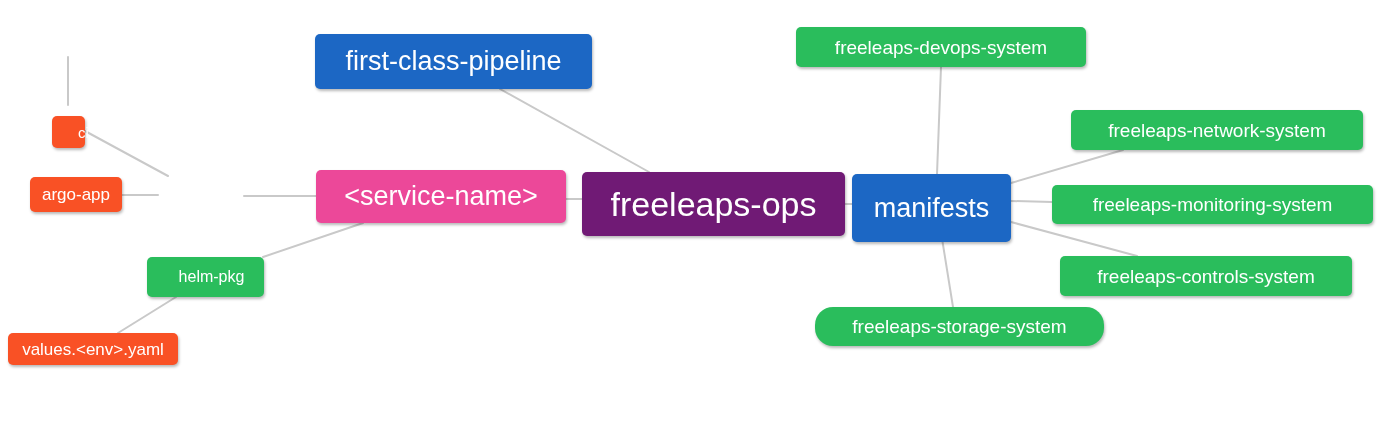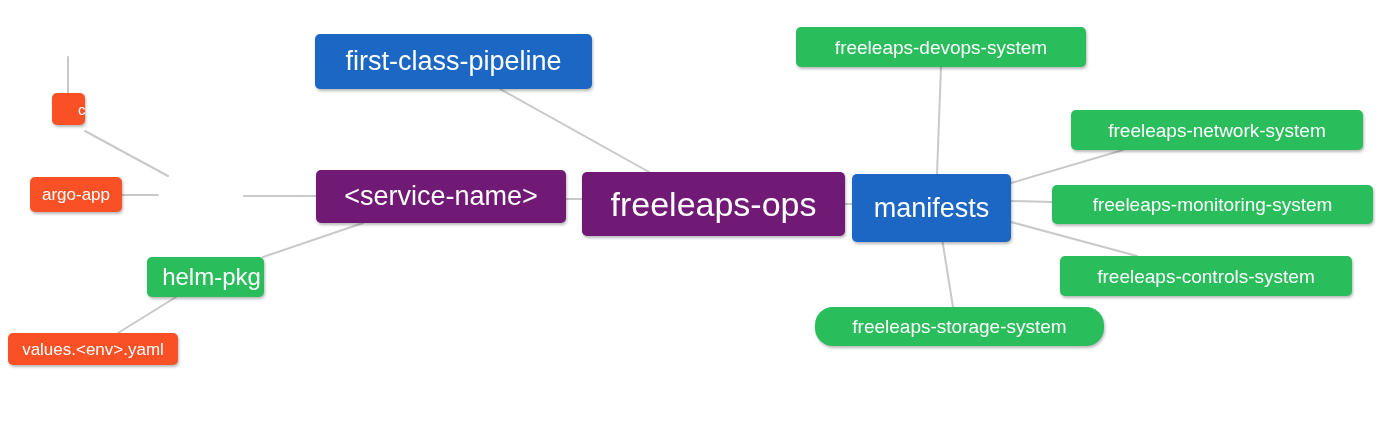--- a/index.html
+++ b/index.html
@@ -55,24 +55,24 @@
       <line x1="845" y1="204" x2="852" y2="204" stroke="#c9c9c9" stroke-width="2" stroke-linecap="round"></line>
       <line x1="937" y1="174" x2="941" y2="67" stroke="#c9c9c9" stroke-width="2" stroke-linecap="round"></line>
       <line x1="1011" y1="183" x2="1123" y2="150" stroke="#c9c9c9" stroke-width="2" stroke-linecap="round"></line>
       <line x1="1011" y1="201" x2="1052" y2="202" stroke="#c9c9c9" stroke-width="2" stroke-linecap="round"></line>
       <line x1="1011" y1="222" x2="1137" y2="256" stroke="#c9c9c9" stroke-width="2" stroke-linecap="round"></line>
       <line x1="940" y1="226" x2="953" y2="307" stroke="#c9c9c9" stroke-width="2" stroke-linecap="round"></line>
     </svg>
 
 <div class="node" style="left: 582px; top: 172px; width: 263px; height: 64px; font-size: 34px; background: #701a75;">freeleaps-ops</div>
     <div class="node" style="left: 315px; top: 34px; width: 277px; height: 55px; font-size: 27px; background: rgb(28, 103, 196);">first-class-pipeline</div>
-    <div class="node" style="left: 316px; top: 170px; width: 250px; height: 53px; font-size: 27px; background: #701a75;">&lt;service-name&gt;</div>
+    <div class="node" style="left: 316px; top: 170px; width: 250px; height: 53px; font-size: 27px; background: #ec4899;">&lt;service-name&gt;</div>
     <div class="node" style="left: 852px; top: 174px; width: 159px; height: 68px; font-size: 27px; background: rgb(28, 103, 196);">manifests</div>
-    <div class="node" style="left: 147px; top: 257px; width: 117px; height: 40px; font-size: 24px; background: rgb(42, 189, 92); padding-left: 12px;">helm-pkg</div>
+    <div class="node" style="left: 147px; top: 257px; width: 117px; height: 40px; font-size: 16px; background: rgb(42, 189, 92); padding-left: 12px;">helm-pkg</div>
     <div class="node" style="left: 796px; top: 27px; width: 290px; height: 40px; font-size: 19px; background: rgb(42, 189, 92);">freeleaps-devops-system</div>
     <div class="node" style="left: 1054px; top: 110px; width: 292px; height: 40px; font-size: 19px; background: rgb(42, 189, 92); margin-left: 17px;">freeleaps-network-system</div>
     <div class="node" style="left: 1052px; top: 185px; width: 321px; height: 39px; font-size: 19px; background: rgb(42, 189, 92);">freeleaps-monitoring-system</div>
     <div class="node" style="left: 1060px; top: 256px; width: 292px; height: 40px; font-size: 19px; background: rgb(42, 189, 92);">freeleaps-controls-system</div>
     <div class="node" style="left: 815px; top: 307px; width: 289px; height: 39px; font-size: 19px; background: rgb(42, 189, 92); border-radius: 18px;">freeleaps-storage-system</div>
-    <div class="node" style="left: 52px; top: 93px; width: 33px; height: 32px; font-size: 15px; background: rgb(249, 81, 37); padding-left: 30px;">ci</div>
+    <div class="node" style="left: 52px; top: 116px; width: 33px; height: 32px; font-size: 15px; background: rgb(249, 81, 37); padding-left: 30px;">ci</div>
     <div class="node" style="left: 30px; top: 177px; width: 92px; height: 35px; font-size: 17px; background: rgb(249, 81, 37);">argo-app</div>
     <div class="node" style="left: 8px; top: 333px; width: 170px; height: 32px; font-size: 17px; background: rgb(249, 81, 37);">values.&lt;env&gt;.yaml</div>
   </div>
 
 </body></html>

